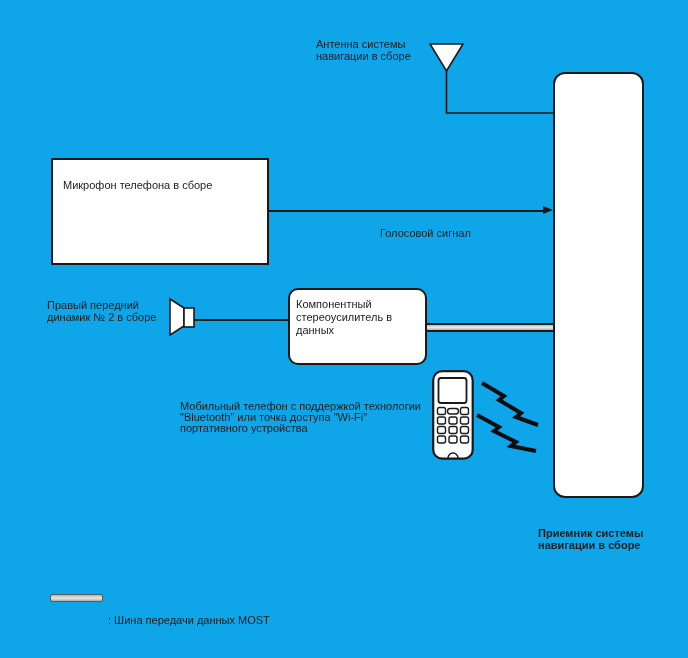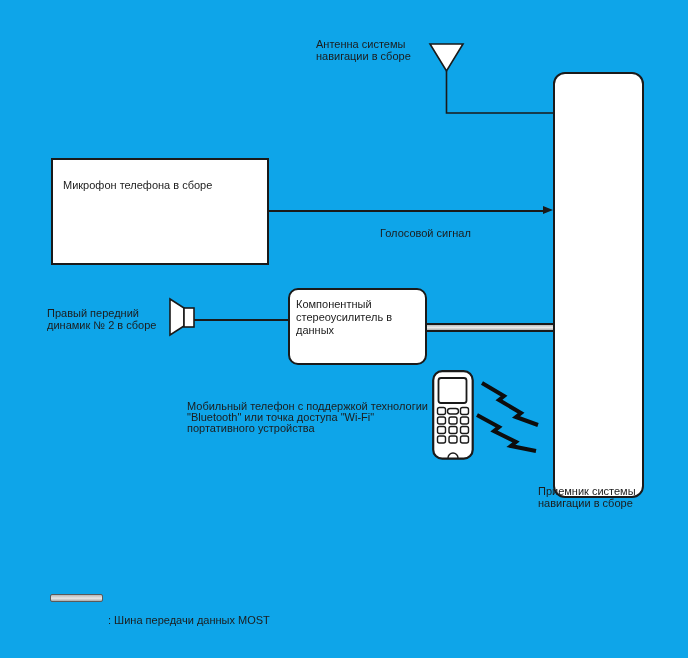--- a/index.html
+++ b/index.html
@@ -49,36 +49,36 @@
     <polyline class="wire" points="18.5,29 18.5,71 126,71"></polyline>
   </svg>
 
   <div class="box" style="left:51px;top:158px;width:218px;height:107px;"></div>
   <div class="lbl" style="left:63px;top:179px;">Микрофон телефона в сборе</div>
 
   <div class="hline" style="left:269px;top:210px;width:275px;"></div>
   <div class="arrowhead" style="left:543px;top:206px;"></div>
   <div class="lbl" style="left:380px;top:227px;">Голосовой сигнал</div>
 
-  <div class="lbl" style="left:47px;top:299px;margin-top:8px;">Правый передний
+  <div class="lbl" style="left:47px;top:299px;">Правый передний
 динамик № 2 в сборе</div>
   <svg style="left:168px;top:297px;" width="30" height="42" viewBox="0 0 30 42">
     <polygon class="stroke" points="2,2 16,11 16,29 2,38"></polygon>
     <rect class="stroke" x="16" y="11" width="10" height="19"></rect>
   </svg>
   <div class="hline" style="left:194px;top:319px;width:94px;"></div>
 
   <div class="box rounded" style="left:288px;top:288px;width:139px;height:77px;"></div>
   <div class="lbl" style="left:296px;top:298px;line-height:13px;">Компонентный
 стереоусилитель в
 данных</div>
 
   <div class="most-bus" style="left:427px;top:323px;width:126px;height:9px;"></div>
 
-  <div class="lbl" style="left:187px;top:401px;line-height:11px;">Мобильный телефон с поддержкой технологии
+  <div class="lbl" style="left:180px;top:401px;line-height:11px;">Мобильный телефон с поддержкой технологии
 "Bluetooth" или точка доступа "Wi-Fi"
 портативного устройства</div>
   <svg style="left:432px;top:370px;" width="42" height="91" viewBox="0 0 42 91">
     <rect x="1.2" y="1.2" width="39.5" height="87.5" rx="9" fill="#fff" stroke="#1a1a1a" stroke-width="2.2"></rect>
     <rect x="6.5" y="8" width="28" height="25" rx="2.5" fill="#fff" stroke="#1a1a1a" stroke-width="1.8"></rect>
     <g stroke="#1a1a1a" stroke-width="1.4" fill="#fff">
       <rect x="5.5" y="37.5" width="8" height="7" rx="2"></rect>
       <rect x="15.5" y="38.5" width="11" height="5.5" rx="2.75"></rect>
       <rect x="28.5" y="37.5" width="8" height="7" rx="2"></rect>
       <rect x="5.5" y="47" width="8" height="7" rx="2"></rect>
@@ -92,19 +92,19 @@
       <rect x="28.5" y="66" width="8" height="7" rx="2"></rect>
     </g>
     <path d="M 16 88 A 5 5 0 0 1 26 88" fill="none" stroke="#1a1a1a" stroke-width="1.4"></path>
   </svg>
   <svg style="left:473px;top:376px;" width="72" height="80" viewBox="0 0 72 80">
     <polyline class="bolt" points="9,7 31,20 26,24 48,37 43,41 65,49"></polyline>
     <polyline class="bolt" points="4,39 26,51 21,55 43,66 38,70 63,75"></polyline>
   </svg>
 
   <div class="box" style="left:553px;top:72px;width:91px;height:426px;border-radius:12px;"></div>
-  <div class="lbl" style="left:538px;top:485px;">Приемник системы
+  <div class="lbl" style="left:538px;top:527px;font-weight:bold;">Приемник системы
 навигации в сборе</div>
 
   <div class="legend-swatch" style="left:50px;top:594px;width:53px;height:8px;"></div>
   <div class="lbl" style="left:108px;top:590px;margin-top:24px;">: Шина передачи данных MOST</div>
 
 </div>
 
 </body></html>

